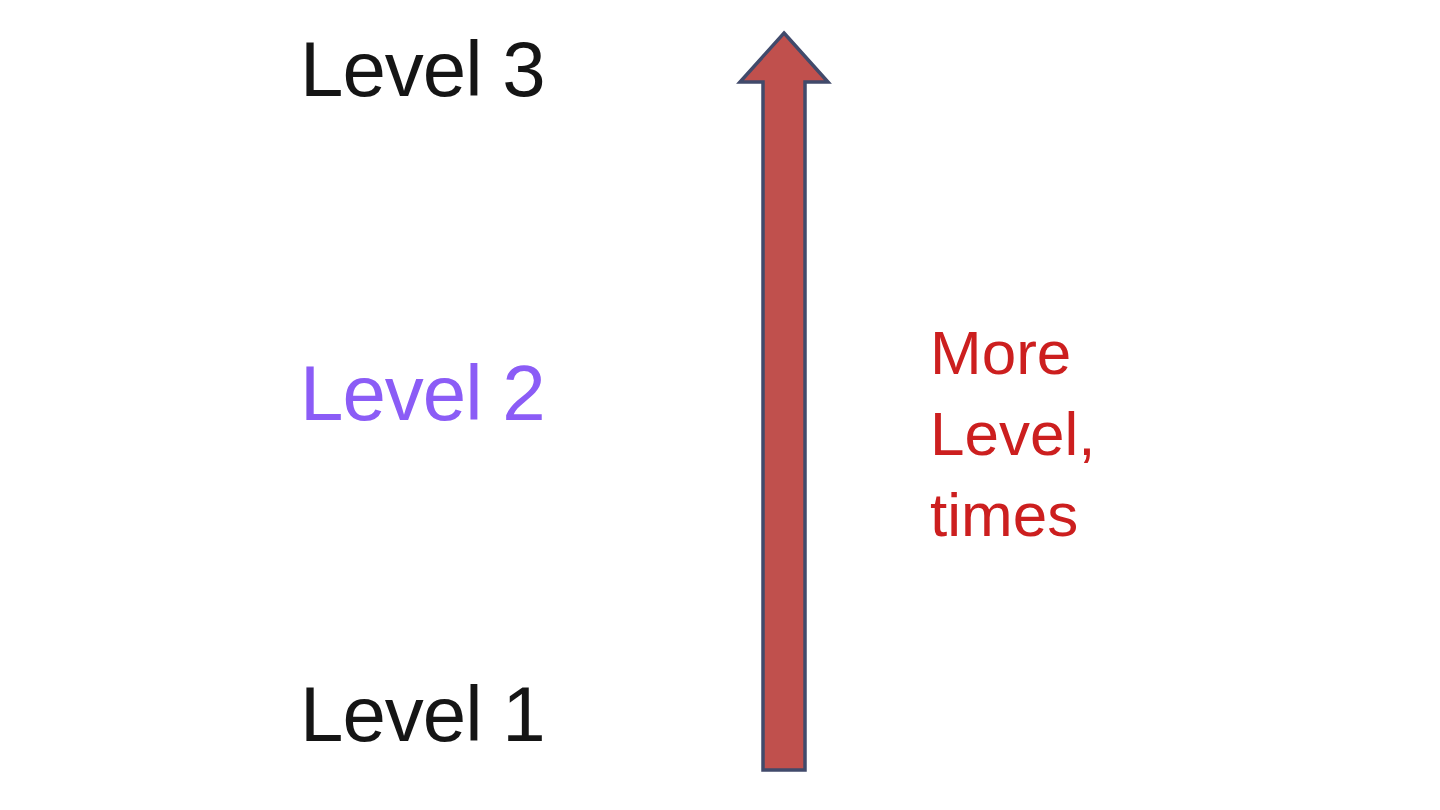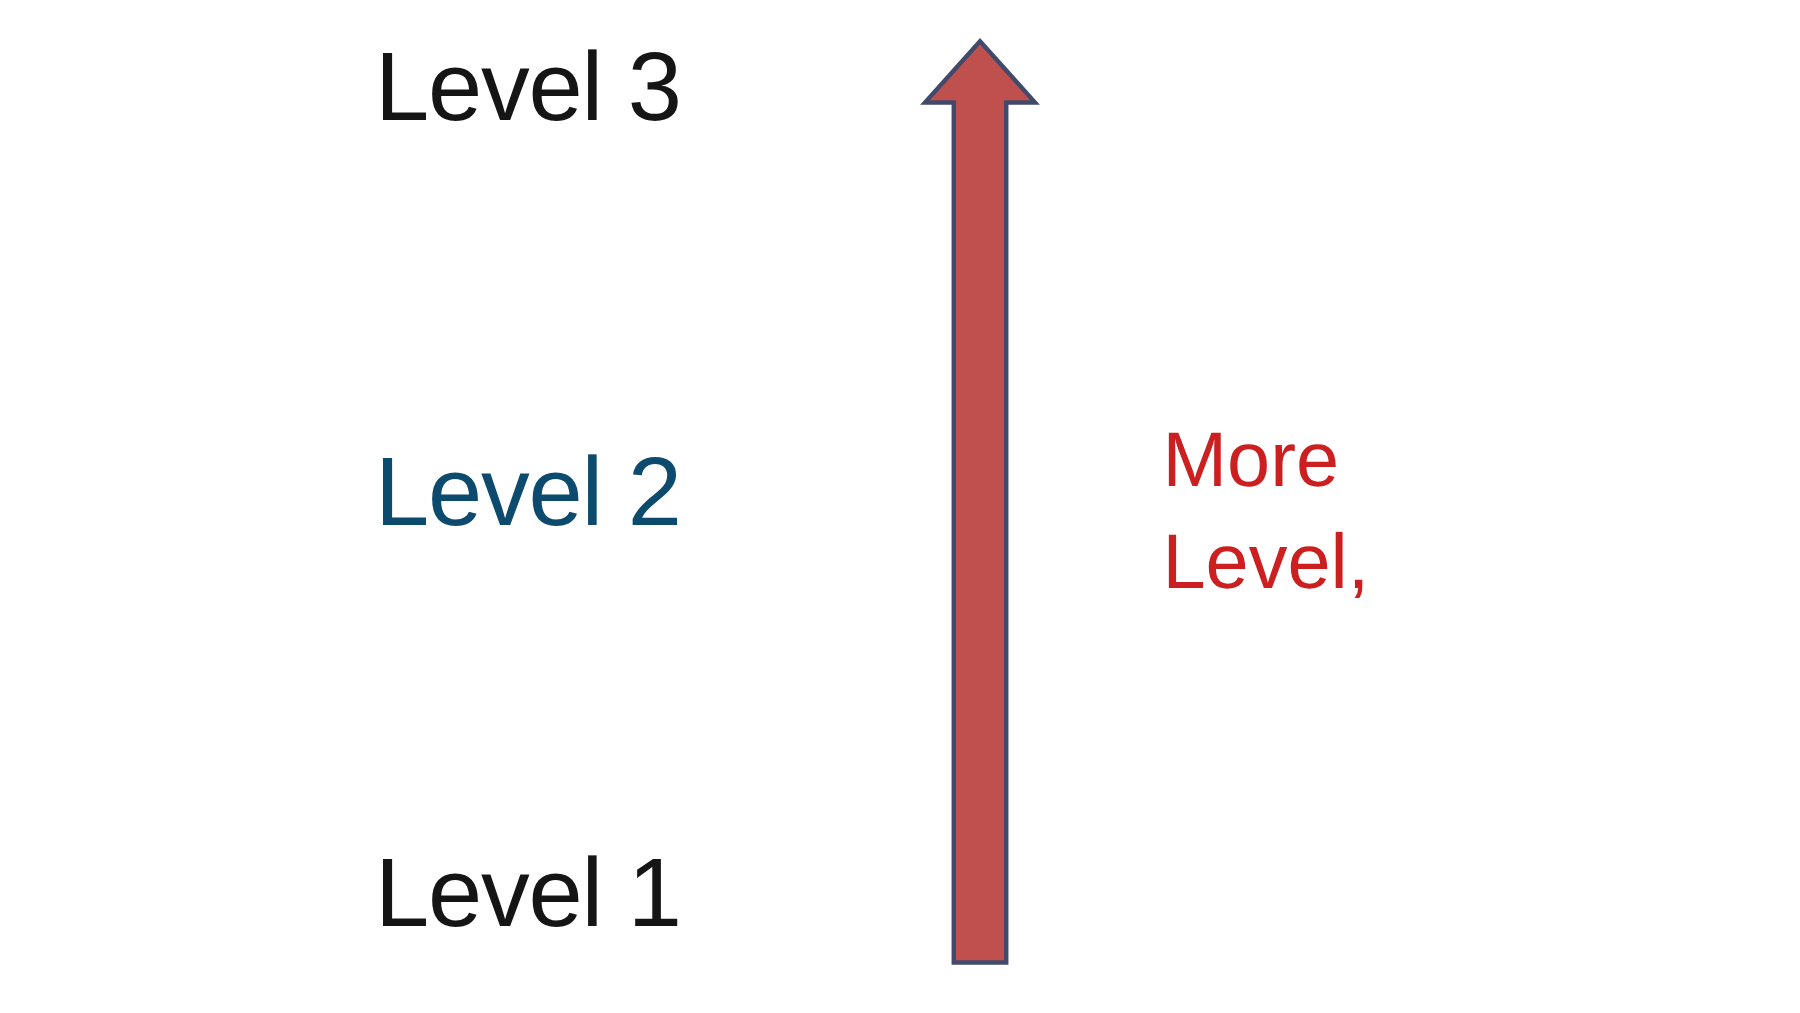--- a/index.html
+++ b/index.html
@@ -44,26 +44,27 @@
   }
   .annotation div { white-space: nowrap; }
 </style>
 </head>
 <body>
 
 <div class="slide" style="background: rgb(255, 255, 255);">
 
   <div class="level-label level-3" style="color: rgb(21, 21, 21);">Level 3</div>
 
-  <div class="level-label level-2" style="color: #0c4a6e;">Level 2</div>
+  <div class="level-label level-2" style="color: #8b5cf6;">Level 2</div>
 
   <div class="level-label level-1" style="color: rgb(21, 21, 21);">Level 1</div>
 
   <svg class="arrow-svg" viewBox="0 0 104 750" xmlns="http://www.w3.org/2000/svg">
     <polygon id="arrow-shape" points="51,7 95,56 72,56 72,744 30,744 30,56 7,56" fill="#c0504d" stroke="#414a6b" stroke-width="3.5" stroke-linejoin="miter"></polygon>
   </svg>
 
-  <div class="annotation" style="color: rgb(204, 31, 31); margin-top: 16px;">
+  <div class="annotation" style="color: rgb(204, 31, 31);">
     <div>More</div>
     <div>Level,</div>
+    <div>times</div>
   </div>
 
 </div>
 
 </body></html>

